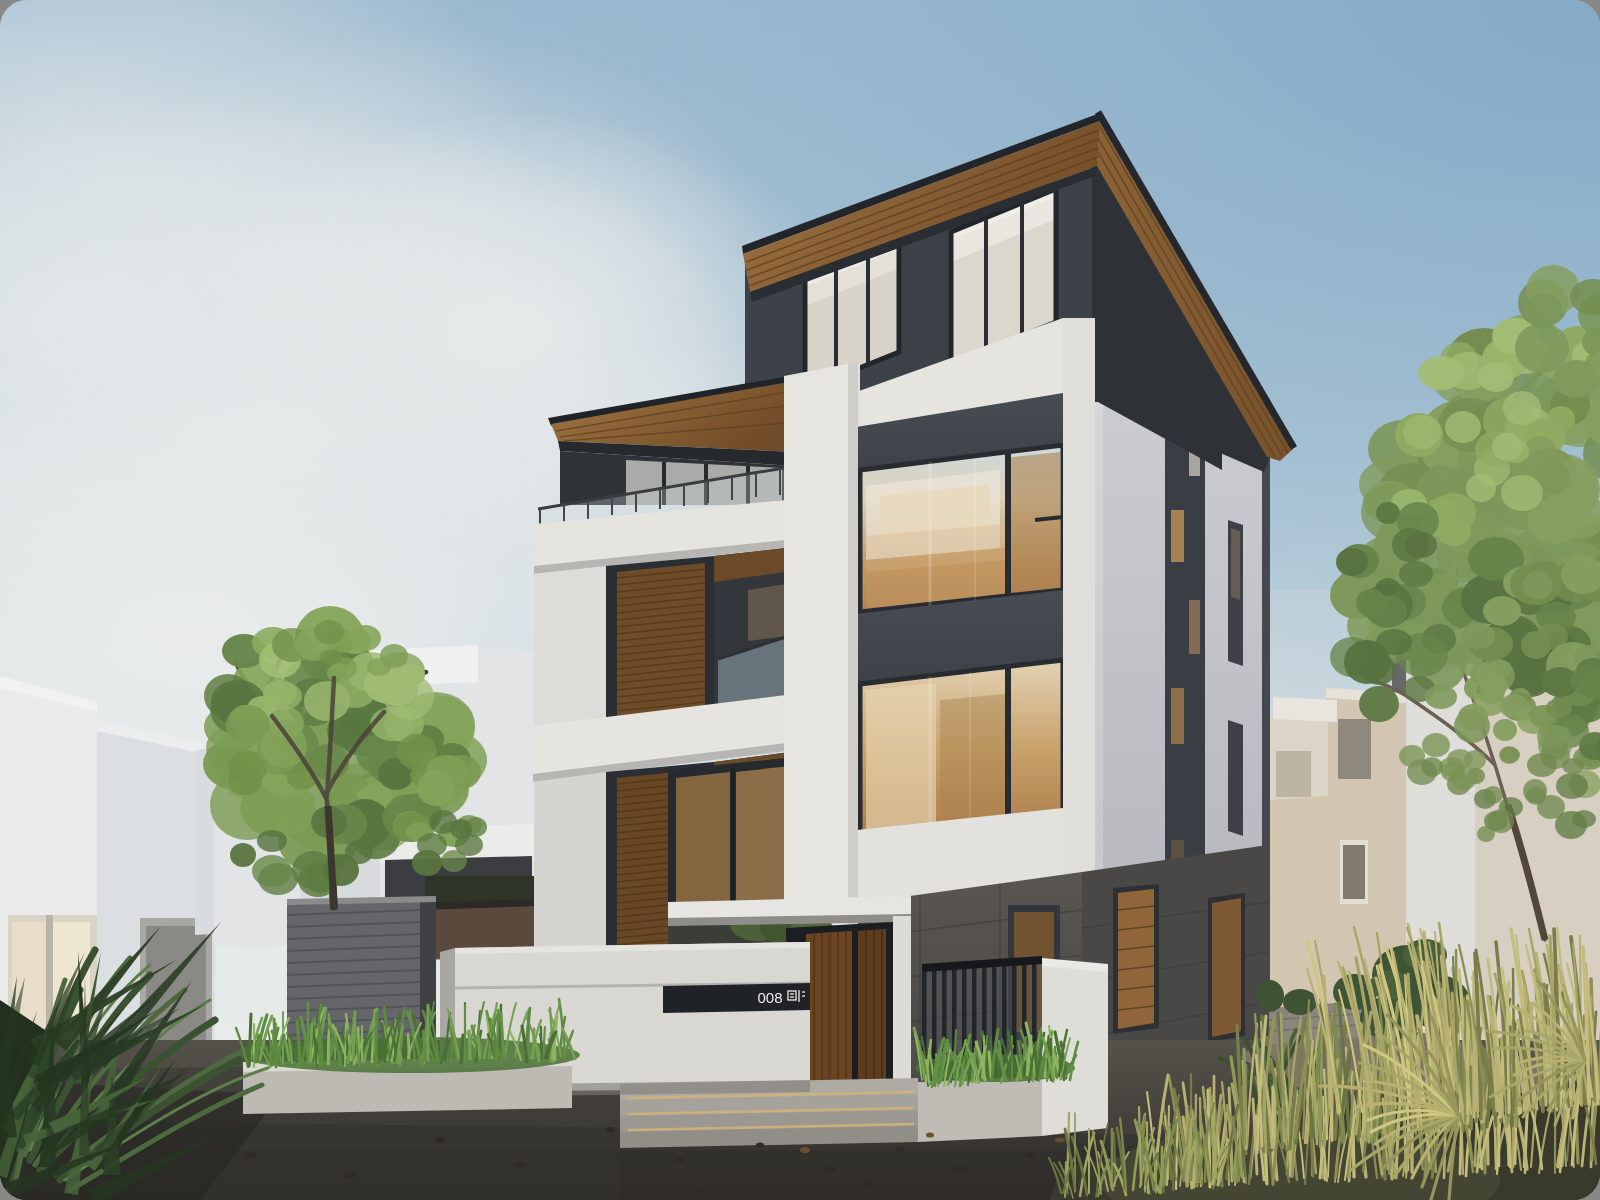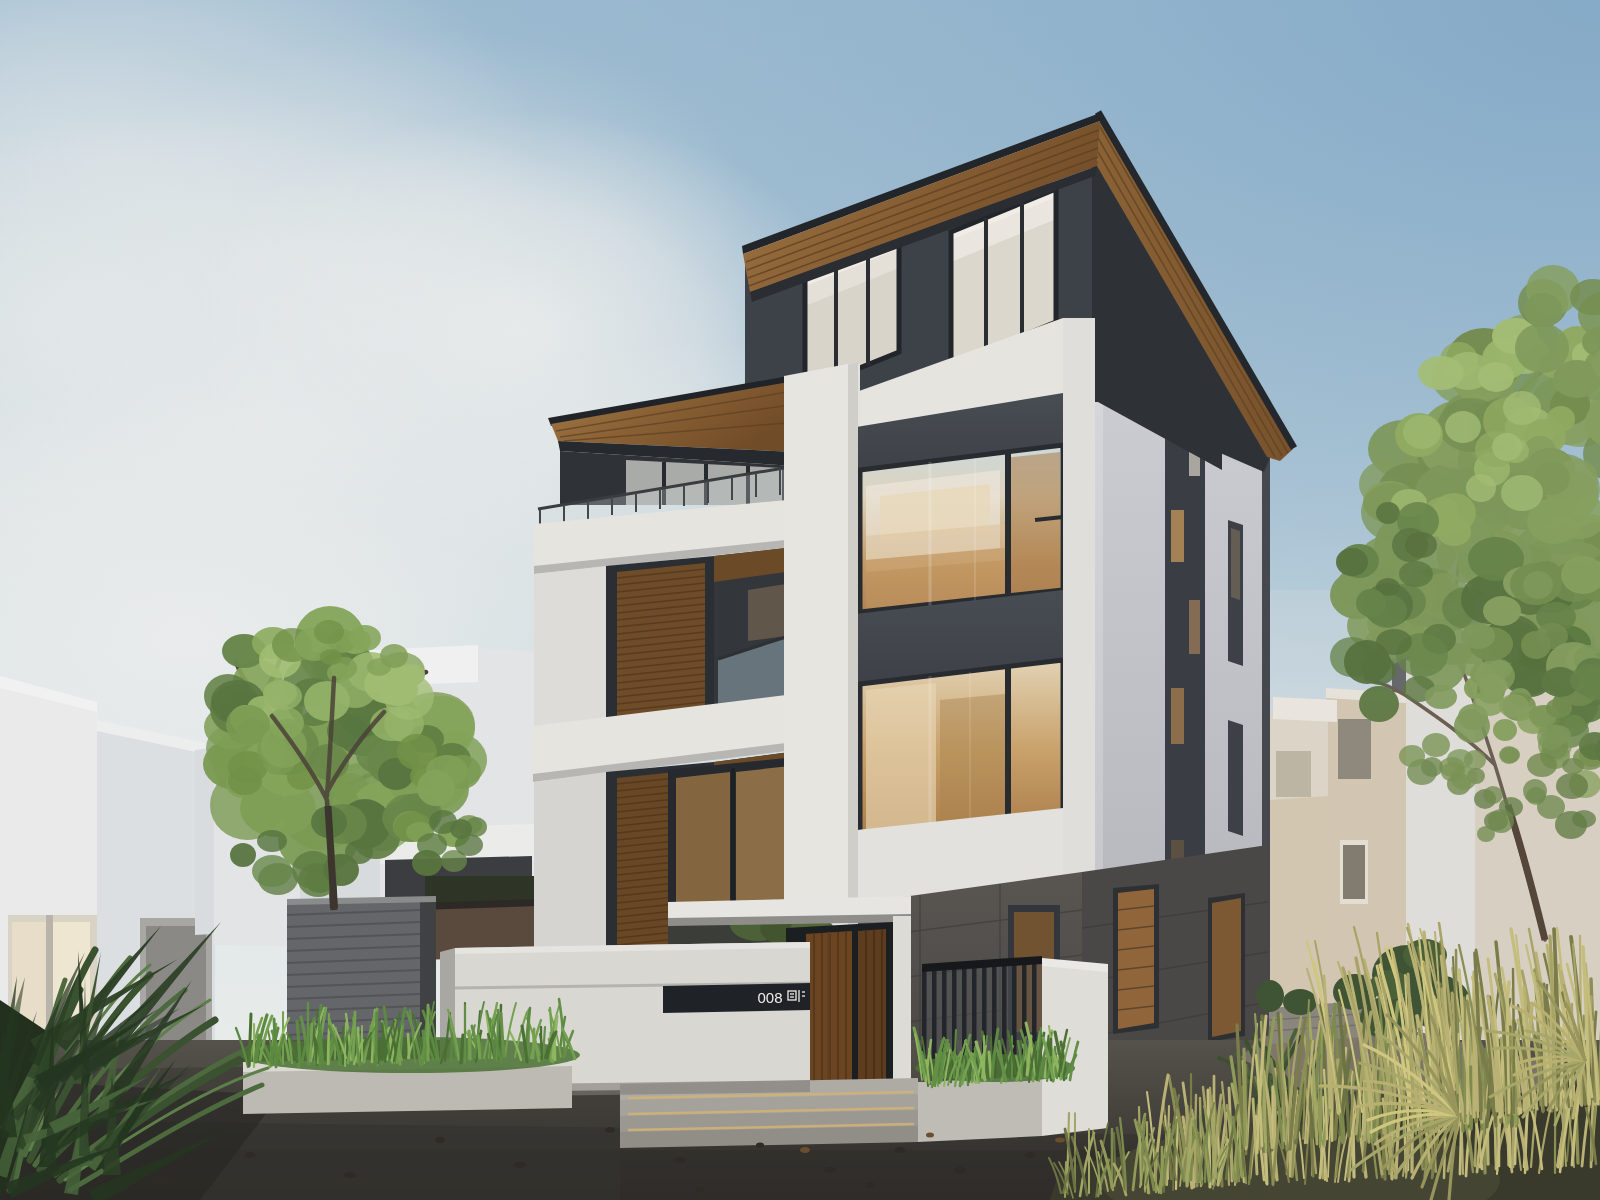--- a/index.html
+++ b/index.html
@@ -1,16 +1,16 @@
 <!DOCTYPE html>
 <html><head>
 <meta charset="utf-8">
 <style>
 html,body{margin:0;padding:0;background:#888;}
-#scene{width:1600px;height:1200px;position:relative;overflow:hidden;}
+#scene{width:1600px;height:1200px;position:relative;overflow:hidden;border-radius:27px;}
 svg{display:block;}
 </style>
 </head>
 <body>
 <div id="scene">
 <svg width="1600" height="1200" viewBox="0 0 1600 1200">
 <defs>
   <linearGradient id="sky" x1="0" y1="0" x2="0" y2="1">
     <stop offset="0" stop-color="#a2bed2"></stop>
     <stop offset="0.35" stop-color="#bccfda"></stop>

